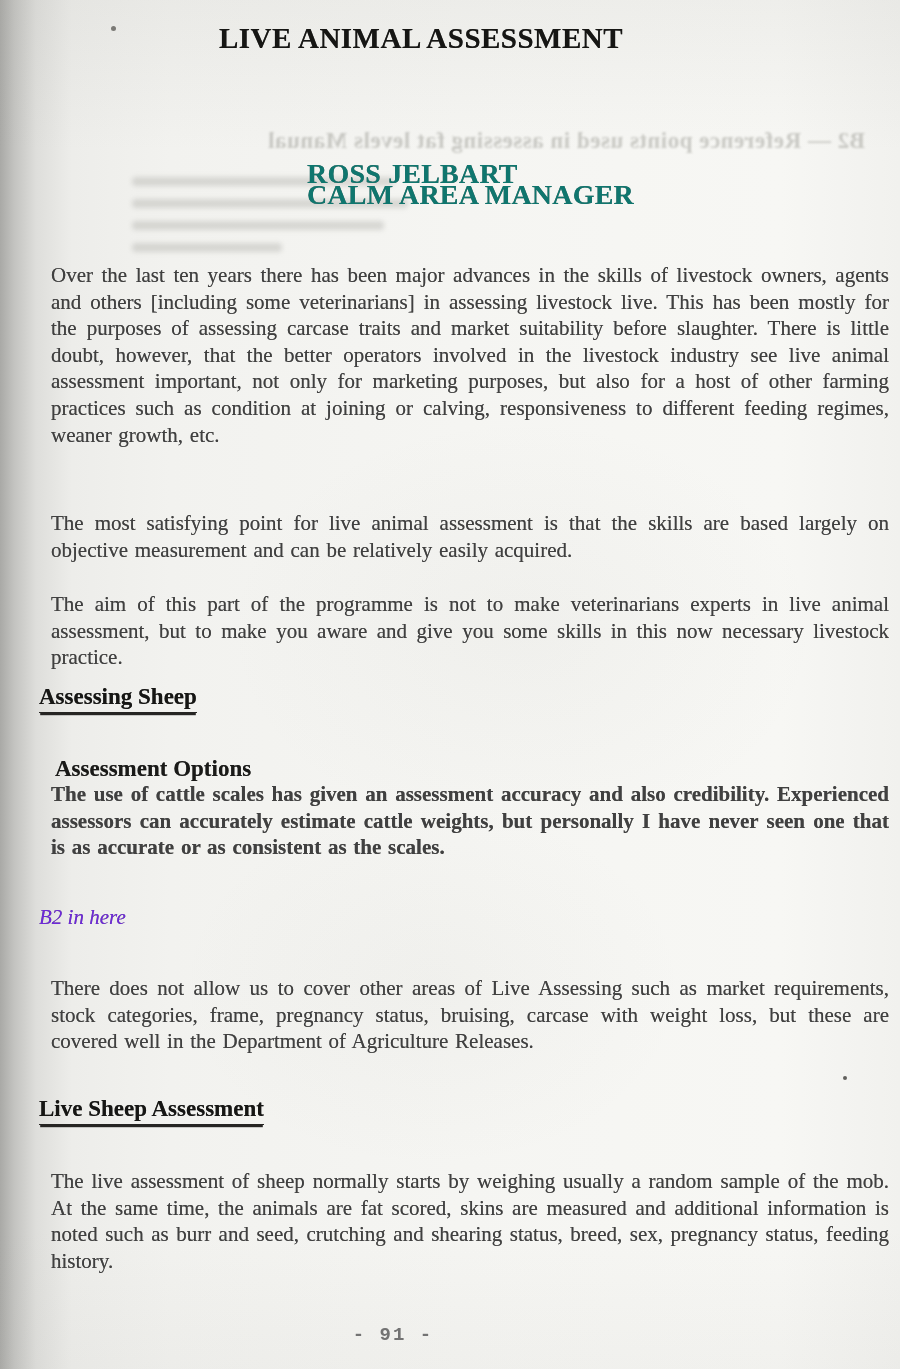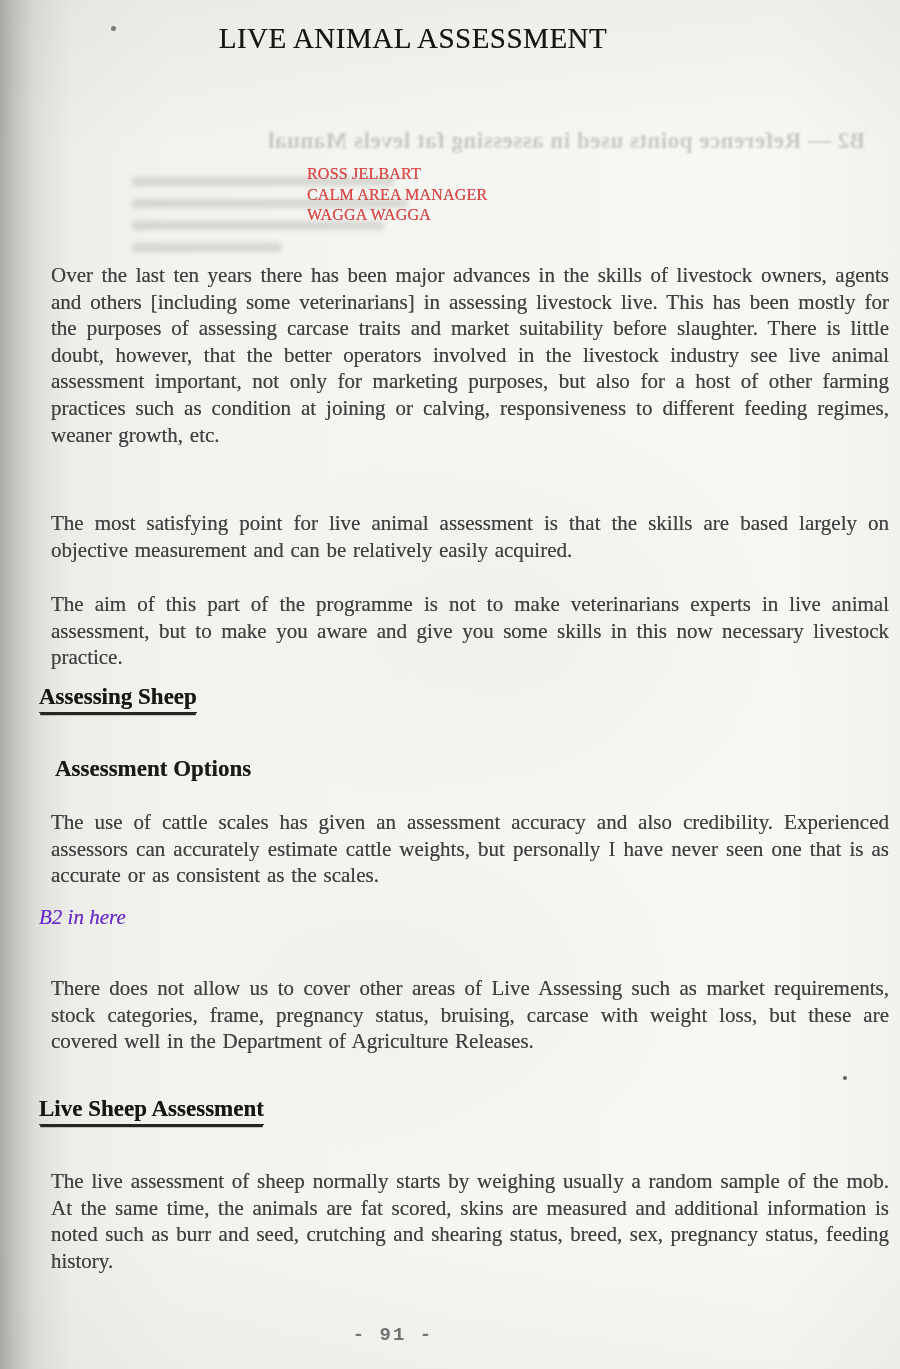--- a/index.html
+++ b/index.html
@@ -49,43 +49,44 @@
   }
   .speck2 {
     position: absolute; top: 1076px; left: 843px; width: 4px; height: 4px;
     border-radius: 50%; background: #3c3b37; opacity: 0.8;
   }
 
   
   .page-title {
     position: absolute; top: 22px; left: 0; width: 826px; margin: 0;
     text-align: center;
-    font-size: 29px; font-weight: 400; letter-spacing: 0.5px;
+    font-size: 29px; font-weight: 700; letter-spacing: 0.5px;
     color: #161614;
     text-shadow: 0 0 0.5px rgba(0,0,0,0.6);
+    padding-left: 8px;
   }
 
   .author-block {
     position: absolute; top: 164px; left: 307px;
-    font-size: 16px; font-weight: 400; line-height: 20.5px;
-    letter-spacing: 0.2px; color: #ef4444;
+    font-size: 28px; font-weight: 700; line-height: 20.5px;
+    letter-spacing: 0.2px; color: #0f766e;
     text-shadow: 0 0 0.4px rgba(0,0,0,0.55);
   }
 
   .para {
     position: absolute; left: 39px; width: 838px; margin: 12px;
     font-size: 21px; line-height: 26.6px;
     text-align: justify; word-spacing: 1.5px;
     color: #404040;
     text-shadow: 0 0 0.4px rgba(0,0,0,0.5);
   }
   .p1 { top: 250px; }
   .p2 { top: 498px; }
   .p3 { top: 579px; }
-  .p4 { top: 797px; }
+  .p4 { top: 769px; font-weight: bold; }
   .p5 { top: 963px; }
   .p6 { top: 1156px; }
 
   .heading {
     position: absolute; left: 39px; margin: 0;
     font-size: 23px; font-weight: 700; color: #161614;
     text-shadow: 0 0 0.5px rgba(0,0,0,0.6);
   }
   .h-cattle { top: 684px; }
   .h-sheep  { top: 1096px; text-align: center; }
@@ -126,21 +127,20 @@
   <div class="ghost-line gl3"></div>
   <div class="ghost-line gl4"></div>
   <div class="speck"></div>
   <div class="speck2"></div>
 
   <h1 class="page-title">LIVE ANIMAL ASSESSMENT</h1>
 
   <div class="author-block">
     <div>ROSS JELBART</div>
     <div>CALM AREA MANAGER</div>
-    <div>WAGGA WAGGA</div>
   </div>
 
   <p class="para p1">Over the last ten years there has been major advances in the skills of livestock owners, agents and others [including some veterinarians] in assessing livestock live. This has been mostly for the purposes of assessing carcase traits and market suitability before slaughter. There is little doubt, however, that the better operators involved in the livestock industry see live animal assessment important, not only for marketing purposes, but also for a host of other farming practices such as condition at joining or calving, responsiveness to different feeding regimes, weaner growth, etc.</p>
   <p class="para p3">The aim of this part of the programme is not to make veterinarians experts in live animal assessment, but to make you aware and give you some skills in this now necessary livestock practice.</p>
   <p class="para p2">The most satisfying point for live animal assessment is that the skills are based largely on objective measurement and can be relatively easily acquired.</p>
 
   <h2 class="heading h-cattle">
     <span class="underline2">Assessing Sheep</span>
   </h2>
 

